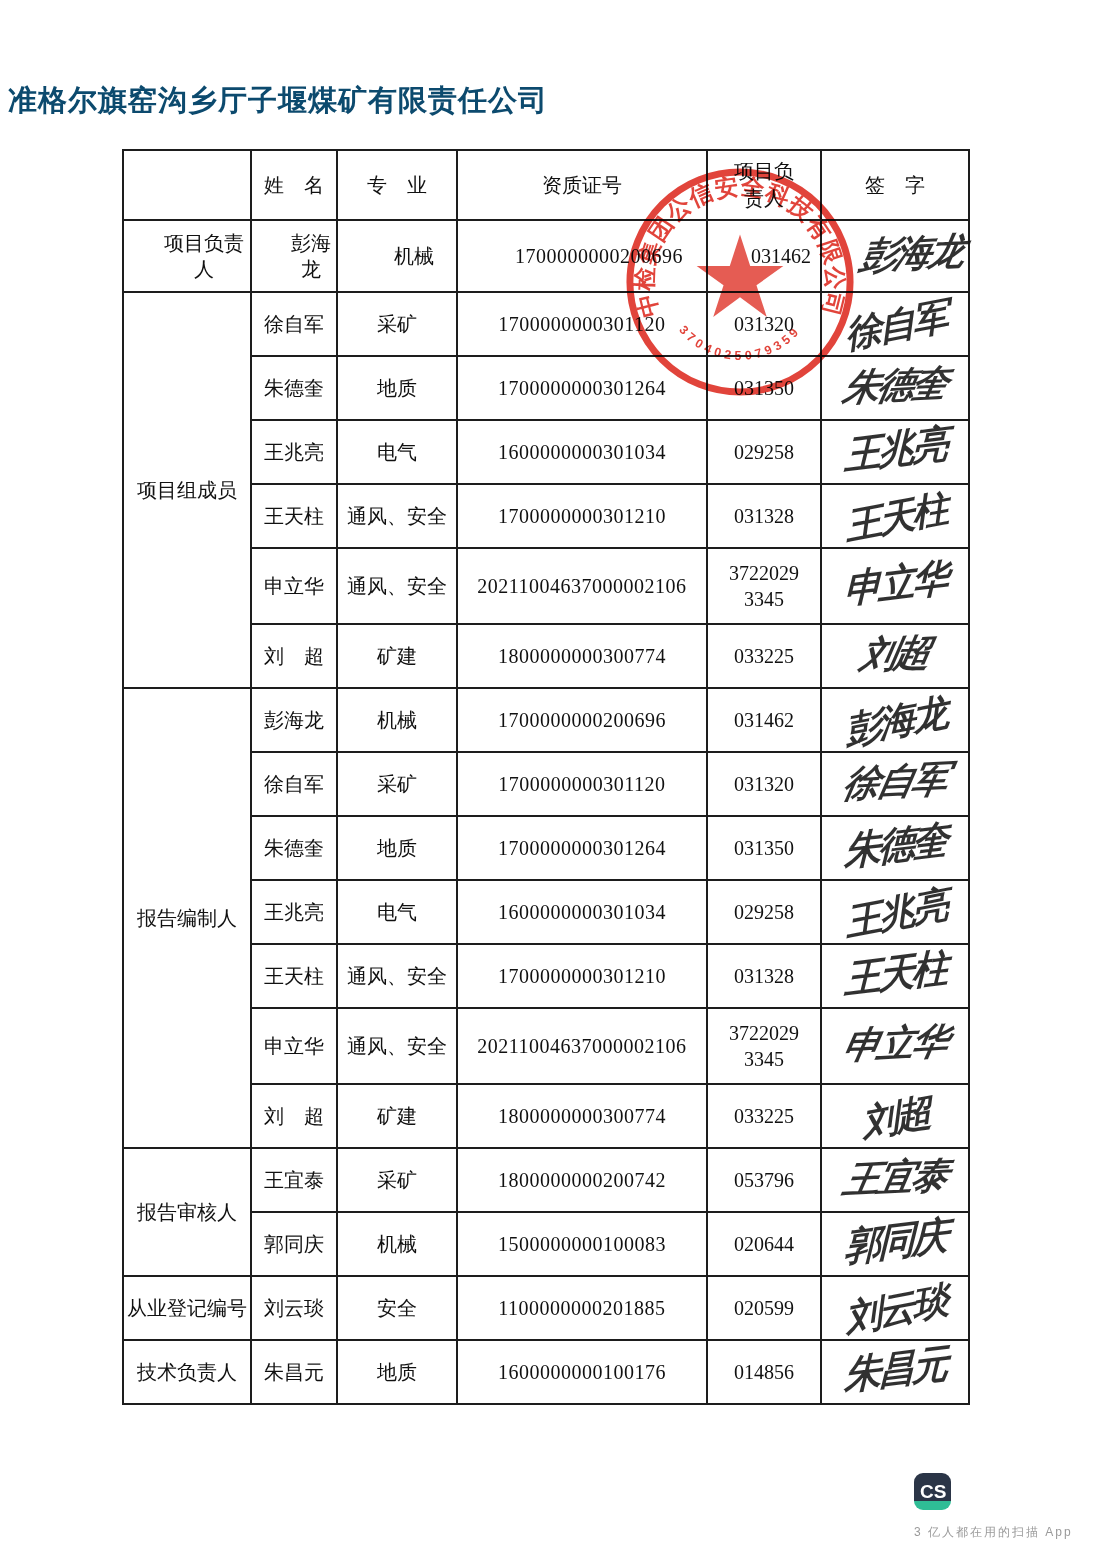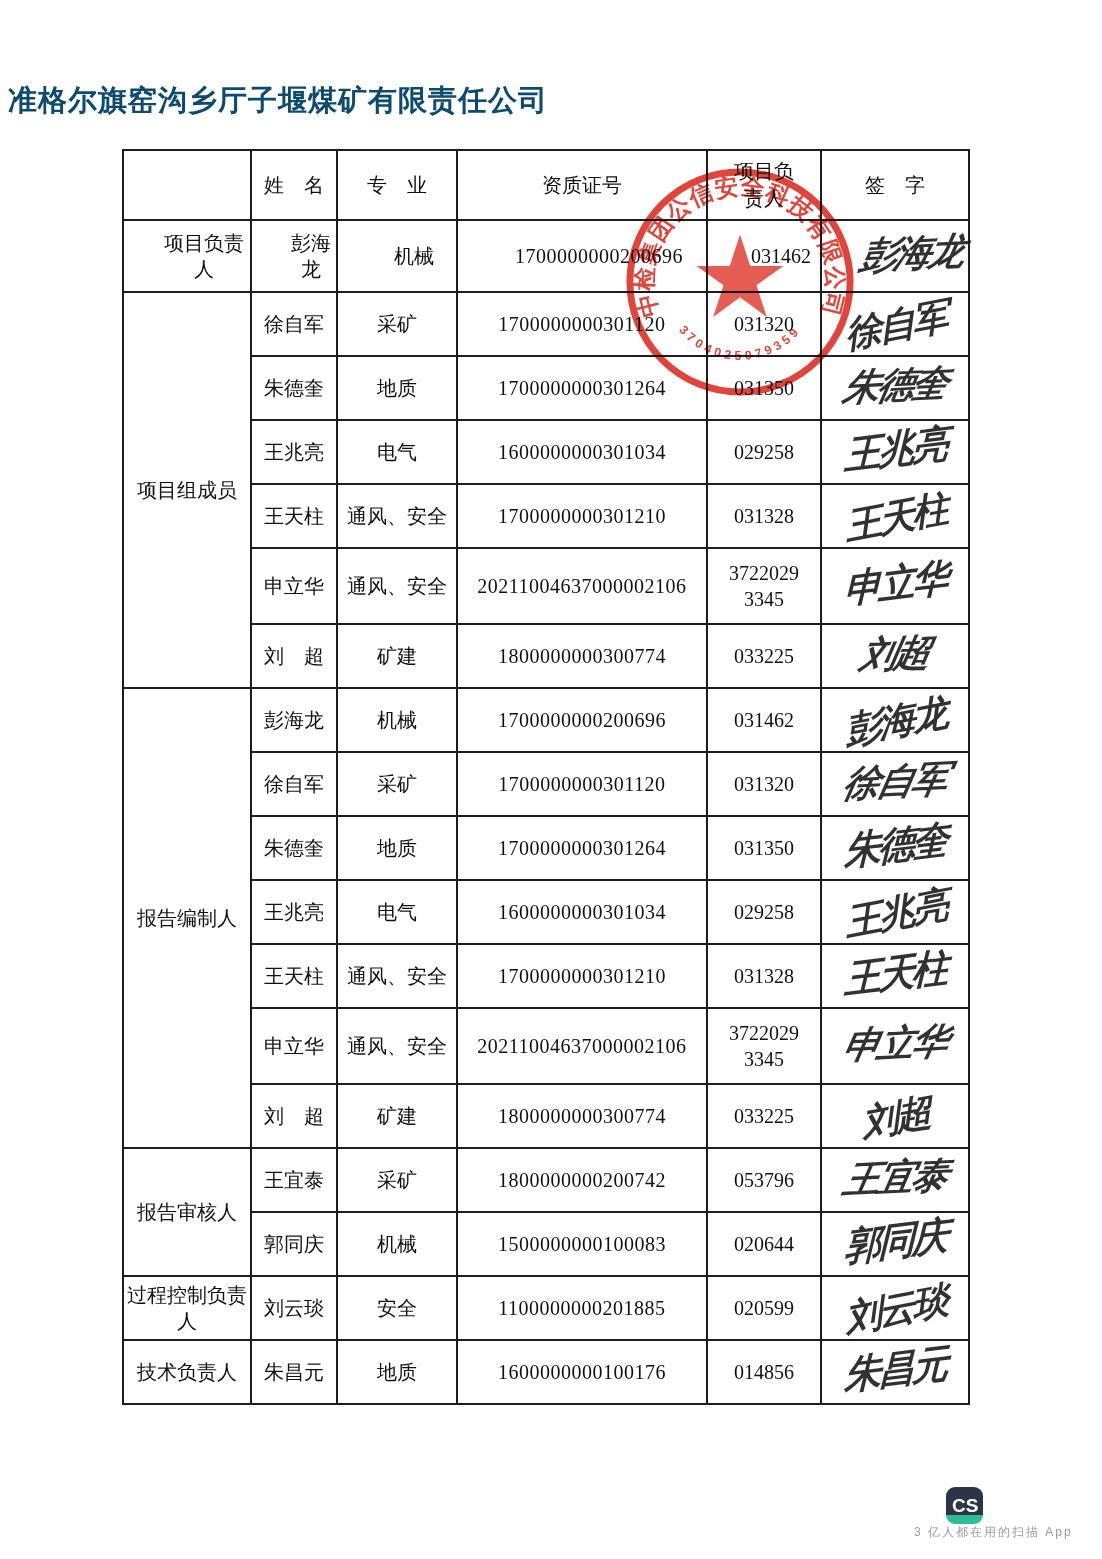--- a/index.html
+++ b/index.html
@@ -72,25 +72,24 @@
     font-family:"Liberation Sans","DejaVu Sans",sans-serif;
   }
   .wm-top{display:flex;align-items:center;gap:8px;}
   .cs-logo{
     width:37px;height:37px;border-radius:9px;
     background:linear-gradient(180deg,#2b3547 0%,#2b3547 76%,#2fbd96 76%,#2fbd96 100%);
     color:#fff;font-weight:bold;font-size:19px;
     display:flex;align-items:center;justify-content:flex-start;
     padding-left:6px;box-sizing:border-box;
     line-height:30px;
-    margin-left:32px;
   }
   .wm-name{font-size:25px;color:#26303e;font-weight:bold;letter-spacing:1px;}
   .wm-tm{font-size:9px;color:#26303e;vertical-align:top;}
-  .wm-tag{margin-top:0;font-size:12px;color:#9a9a9a;letter-spacing:2px;white-space:nowrap;}
+  .wm-tag{margin-top:14px;font-size:12px;color:#9a9a9a;letter-spacing:2px;white-space:nowrap;}
 </style>
 </head>
 <body>
 
 <div class="page">
 
   <div class="title">
     <div class="line">准格尔旗窑沟乡厅子堰煤矿有限责任公司</div>
   </div>
 
@@ -227,21 +226,21 @@
     </tr>
     <tr class="r">
       <td>郭同庆</td>
       <td>机械</td>
       <td class="c-cert">1500000000100083</td>
       <td class="c-reg">020644</td>
       <td class="c-sign"><span class="sig">郭同庆</span></td>
     </tr>
 
     <tr class="r">
-      <td>过程控制负责人</td>
+      <td>从业登记编号</td>
       <td>刘云琰</td>
       <td>安全</td>
       <td class="c-cert">1100000000201885</td>
       <td class="c-reg">020599</td>
       <td class="c-sign"><span class="sig">刘云琰</span></td>
     </tr>
 
     <tr class="r">
       <td>技术负责人</td>
       <td>朱昌元</td>

